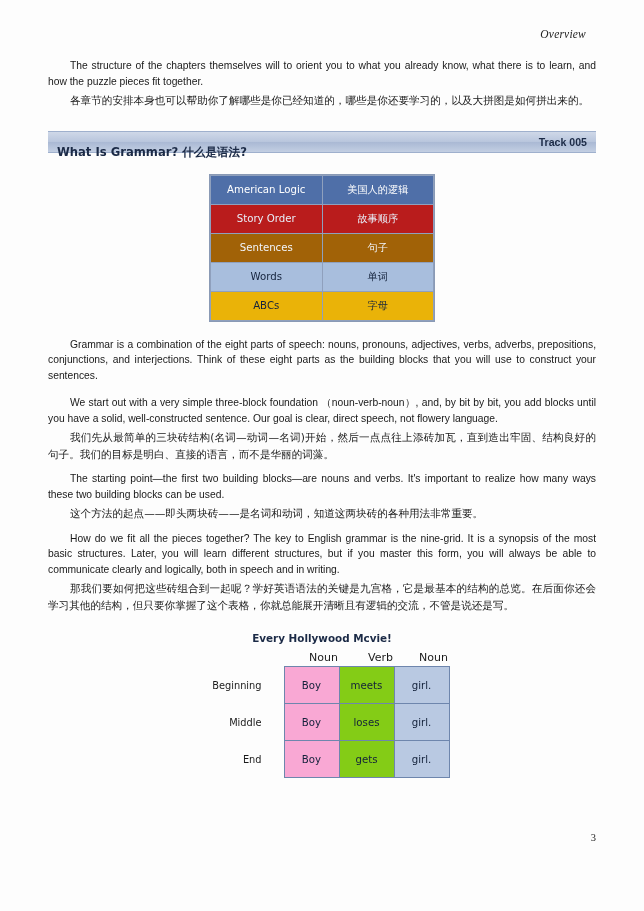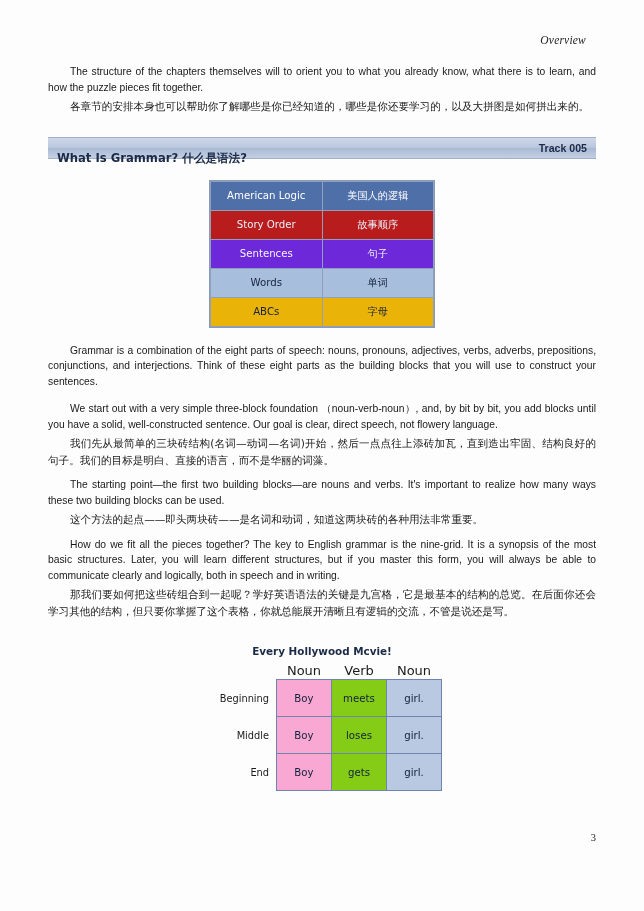--- a/index.html
+++ b/index.html
@@ -35,21 +35,21 @@
     left: 0; top: 0;
     width: 644px; height: 6px;
     background: linear-gradient(to bottom, #dcdcdc, #fdfdfd);
   }
   .running-head {
     text-align: right;
     font-family: "Liberation Serif", serif;
     font-style: italic;
     font-size: 11.5px;
     color: #222;
-    margin: 14px 10px 0 0;
+    margin: 8px 10px 0 0;
     letter-spacing: 0.2px;
   }
   p.body-en {
     font-size: 10.3px;
     line-height: 15.5px;
     text-align: justify;
     margin: 0 0 0 0;
     color: #181818;
     text-indent: 22px;
   }
@@ -108,27 +108,27 @@
   .pyramid td {
     height: 26px;
     text-align: center;
     vertical-align: middle;
     font-size: 10.2px;
     border: 1px solid #8fa0bd;
     font-family: "DejaVu Sans", "Liberation Sans", sans-serif;
   }
   .pyr-r0 td { background: #4f6fa8; color: #ffffff; }
   .pyr-r1 td { background: #b91c1c; color: #e8eef8; }
-  .pyr-r2 td { background: #6d28d9; color: #f2f5fb; }
+  .pyr-r2 td { background: #a16207; color: #f2f5fb; }
   .pyr-r3 td { background: #a8bedd; color: #15233d; }
   .pyr-r4 td { background: #eab308; color: #15233d; }
 
   
   .ninegrid-wrap {
-    margin-top: 26px;
+    margin-top: 19px;
     display: flex;
     flex-direction: column;
     align-items: center;
   }
   .ninegrid-title {
     font-size: 10.4px;
     font-weight: bold;
     color: #1b2a46;
     margin-bottom: 4px;
     font-family: "DejaVu Sans", "Liberation Sans", sans-serif;
@@ -141,32 +141,33 @@
     width: 52px;
     height: 34px;
     text-align: center;
     vertical-align: middle;
     font-size: 10.2px;
     font-family: "DejaVu Sans", "Liberation Sans", sans-serif;
   }
   table.ninegrid td.rowlabel {
     width: 66px;
     text-align: right;
-    padding-right: 7px;
+    padding-right: 22px;
     border: none;
     background: transparent;
     color: #1a1a1a;
     font-size: 9.8px;
   }
   table.ninegrid td.collabel {
     border: none;
     background: transparent;
     height: 16px;
-    font-size: 13px;
+    font-size: 11px;
     color: #1a1a1a;
+    text-align: right;
   }
   table.ninegrid td.cell {
     border: 1px solid #6e86ad;
     background: #b9c9e2;
     color: #13213a;
   }
   table.ninegrid td.cell.subject { background: #f9a8d4; }
   table.ninegrid td.cell.verb { background: #84cc16; }
   table.ninegrid td.cell.object { background: #b9c9e2; }
 

